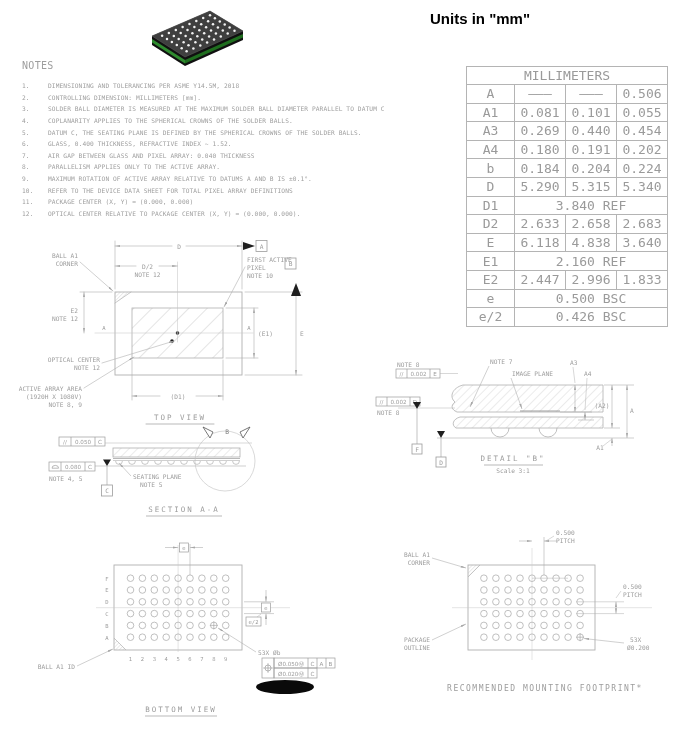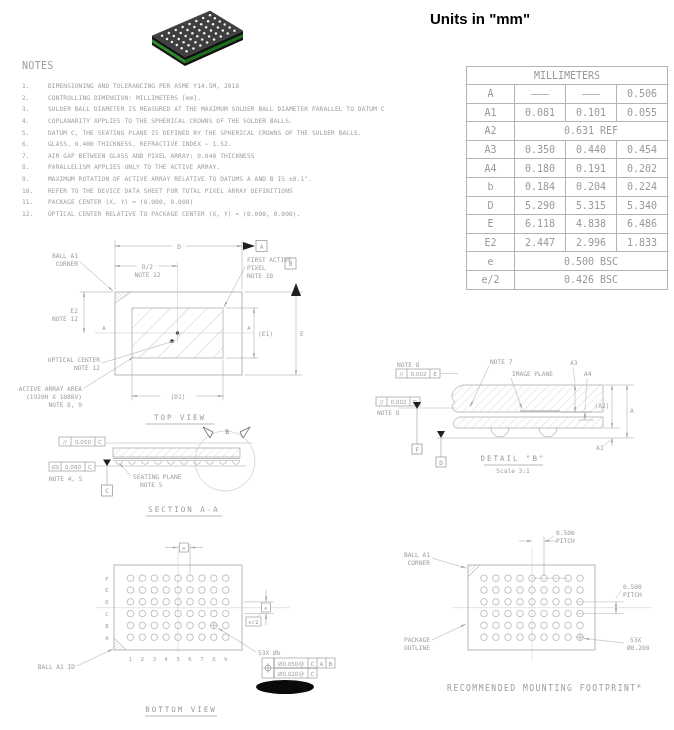--- a/index.html
+++ b/index.html
@@ -8,21 +8,21 @@
   #units-title{position:absolute;left:430px;top:10px;font-family:"Liberation Sans",sans-serif;
         font-weight:bold;font-size:15px;color:#000;}
   #notes-head{position:absolute;left:22px;top:60px;font-size:10px;color:#9e9e9e;letter-spacing:.3px;}
   #notes-list{position:absolute;left:22px;top:82px;width:445px;}
   .note-row{display:flex;height:11.65px;align-items:flex-start;}
   .note-num{width:26px;flex:0 0 26px;font-size:6.2px;color:#9e9e9e;}
   .note-text{font-size:6.2px;color:#9e9e9e;white-space:nowrap;letter-spacing:.1px;}
   #dim-table{position:absolute;left:466px;top:66px;width:202px;border-collapse:collapse;
         table-layout:fixed;}
   #dim-table th,#dim-table td{border:1px solid #b4b4b4;color:#9a9a9a;font-weight:normal;
-        font-size:10px;text-align:center;padding:0;height:17px;font-family:"DejaVu Sans Mono",monospace;}
+        font-size:13px;text-align:center;padding:0;height:17px;font-family:"DejaVu Sans Mono",monospace;}
   #dim-table td{height:17.6px;}
   #dim-table col.c-dim{width:48px;}
   svg text{fill:#9c9c9c;font-family:"DejaVu Sans Mono",monospace;}
   .cap{font-size:7.5px;letter-spacing:2px;}
   .lbl{font-size:6.2px;}
   .sm{font-size:5.5px;}
   .fcf{font-size:5.6px;font-family:"DejaVu Sans",sans-serif;}
 </style>
 </head>
 <body>
@@ -101,26 +101,22 @@
           <td>———</td>
           <td>0.506</td>
         </tr>
         <tr>
           <td>A1</td>
           <td>0.081</td>
           <td>0.101</td>
           <td>0.055</td>
         </tr>
         <tr>
-          <td>A2</td>
-          <td colspan="3">0.631 REF</td>
-        </tr>
-        <tr>
           <td>A3</td>
-          <td>0.350</td>
+          <td>0.269</td>
           <td>0.440</td>
           <td>0.454</td>
         </tr>
         <tr>
           <td>A4</td>
           <td>0.180</td>
           <td>0.191</td>
           <td>0.202</td>
         </tr>
         <tr>
@@ -129,24 +125,38 @@
           <td>0.204</td>
           <td>0.224</td>
         </tr>
         <tr>
           <td>D</td>
           <td>5.290</td>
           <td>5.315</td>
           <td>5.340</td>
         </tr>
         <tr>
+          <td>D1</td>
+          <td colspan="3">3.840 REF</td>
+        </tr>
+        <tr>
+          <td>D2</td>
+          <td>2.633</td>
+          <td>2.658</td>
+          <td>2.683</td>
+        </tr>
+        <tr>
           <td>E</td>
           <td>6.118</td>
           <td>4.838</td>
-          <td>6.486</td>
+          <td>3.640</td>
+        </tr>
+        <tr>
+          <td>E1</td>
+          <td colspan="3">2.160 REF</td>
         </tr>
         <tr>
           <td>E2</td>
           <td>2.447</td>
           <td>2.996</td>
           <td>1.833</td>
         </tr>
         <tr>
           <td>e</td>
           <td colspan="3">0.500 BSC</td>

